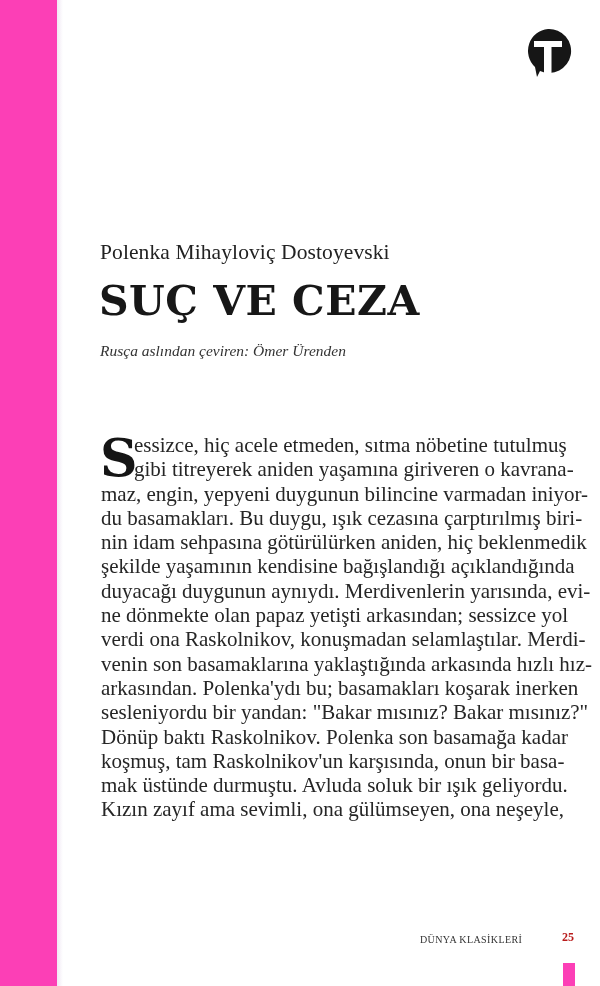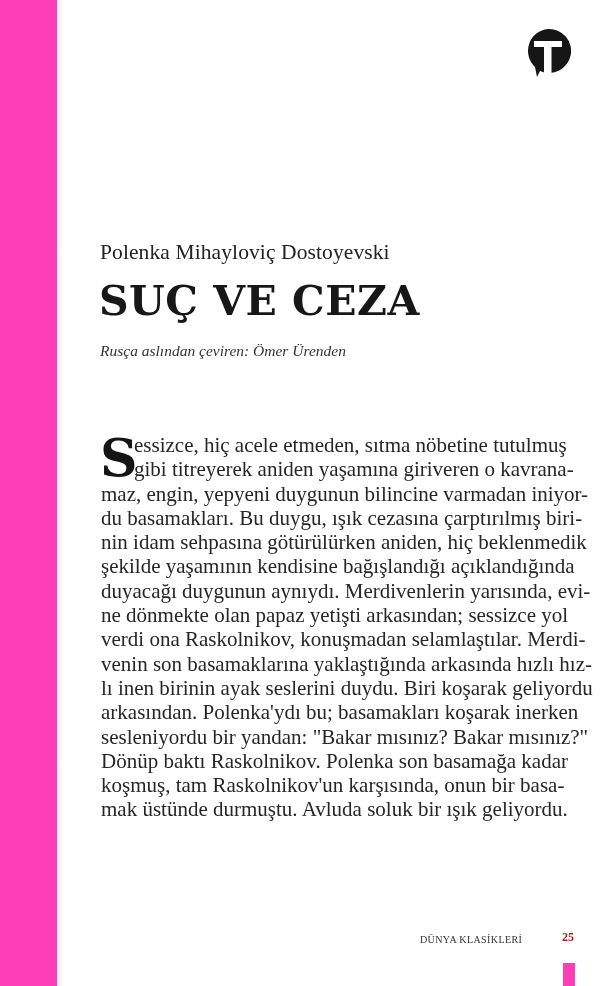--- a/index.html
+++ b/index.html
@@ -90,23 +90,23 @@
   <span class="line indent">essizce, hiç acele etmeden, sıtma nöbetine tutulmuş</span>
   <span class="line indent">gibi titreyerek aniden yaşamına giriveren o kavrana-</span>
   <span class="line">maz, engin, yepyeni duygunun bilincine varmadan iniyor-</span>
   <span class="line">du basamakları. Bu duygu, ışık cezasına çarptırılmış biri-</span>
   <span class="line">nin idam sehpasına götürülürken aniden, hiç beklenmedik</span>
   <span class="line">şekilde yaşamının kendisine bağışlandığı açıklandığında</span>
   <span class="line">duyacağı duygunun aynıydı. Merdivenlerin yarısında, evi-</span>
   <span class="line">ne dönmekte olan papaz yetişti arkasından; sessizce yol</span>
   <span class="line">verdi ona Raskolnikov, konuşmadan selamlaştılar. Merdi-</span>
   <span class="line">venin son basamaklarına yaklaştığında arkasında hızlı hız-</span>
-  <span class="line">lı inen birinin ayak seslerini duydu. Biri koşarak geliyordu</span>
   <span class="line">arkasından. Polenka'ydı bu; basamakları koşarak inerken</span>
   <span class="line">sesleniyordu bir yandan: "Bakar mısınız? Bakar mısınız?"</span>
   <span class="line">Dönüp baktı Raskolnikov. Polenka son basamağa kadar</span>
   <span class="line">koşmuş, tam Raskolnikov'un karşısında, onun bir basa-</span>
   <span class="line">mak üstünde durmuştu. Avluda soluk bir ışık geliyordu.</span>
+  <span class="line last">Kızın zayıf ama sevimli, ona gülümseyen, ona neşeyle,</span>
 </div>
 
 <div class="footer-series">DÜNYA KLASİKLERİ</div>
 <div class="page-number">25</div>
 <div class="tab"></div>
 
 </body></html>

